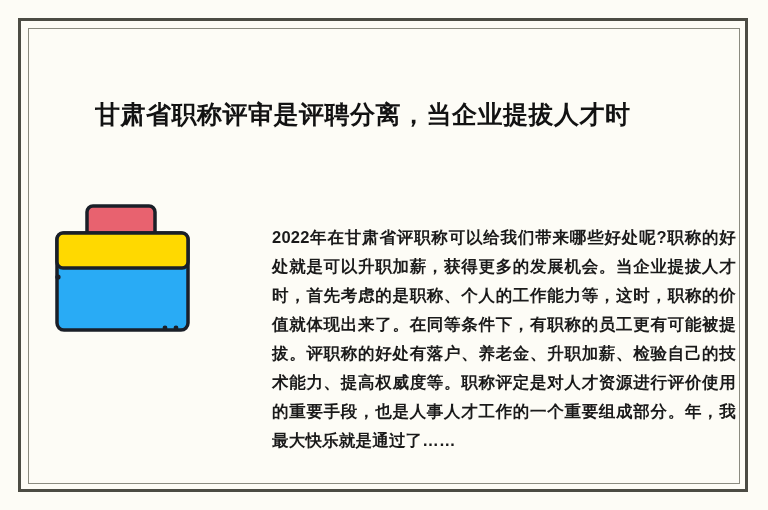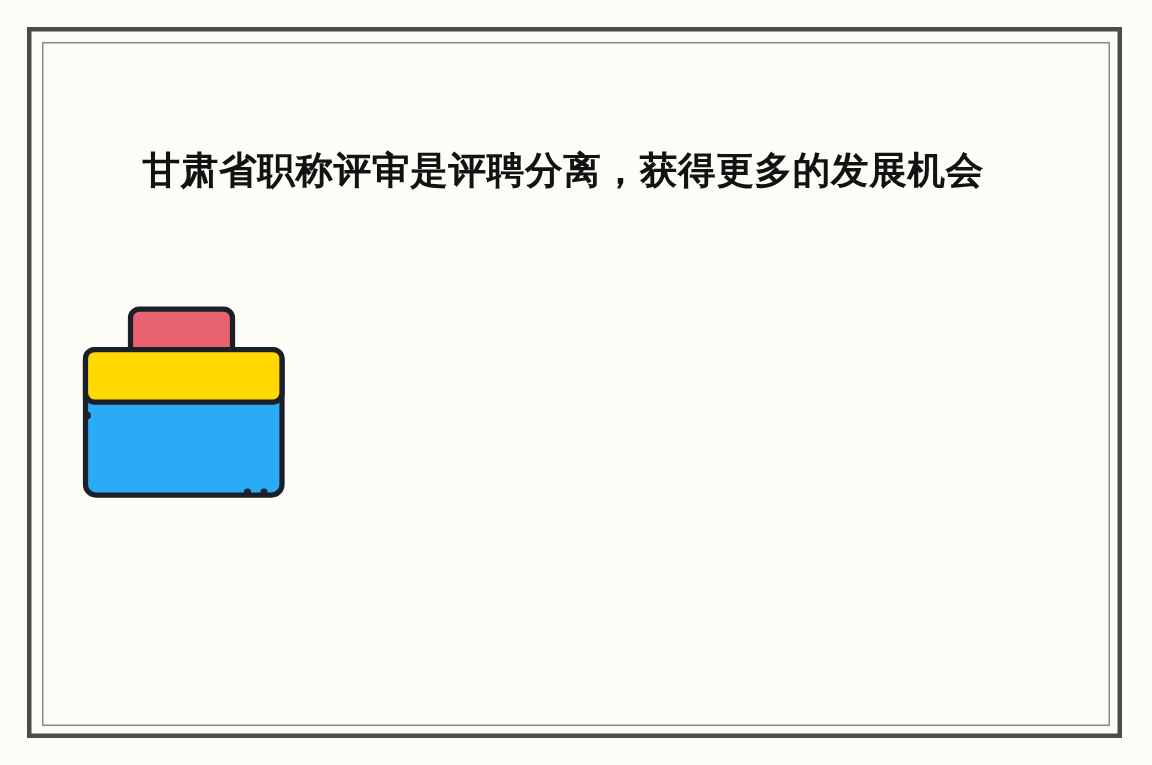--- a/index.html
+++ b/index.html
@@ -83,33 +83,34 @@
   }
 </style>
 </head>
 <body>
 
 <div id="page">
 
   <div class="frame-outer"></div>
   <div class="frame-inner"></div>
 
-  <h1 class="page-title">甘肃省职称评审是评聘分离，获得更多的发展机会</h1>
+  <h1 class="page-title">甘肃省职称评审是评聘分离，当企业提拔人才时</h1>
 
   <div class="illustration">
     <svg width="160" height="150" viewBox="0 0 160 150" xmlns="http://www.w3.org/2000/svg">
 
       <rect x="42" y="11" width="68" height="34" rx="6" ry="6" fill="#e8626f" stroke="#1a1f28" stroke-width="3.5"></rect>
 
       <rect x="12" y="38" width="131" height="97" rx="7" ry="7" fill="#29abf5" stroke="#1a1f28" stroke-width="3.5"></rect>
 
       <path d="M 58 41 A 20 20 0 0 0 98 41 Z" fill="#9ff7f7" stroke="#1a1f28" stroke-width="3.5"></path>
 
       <rect x="12" y="38" width="131" height="35" rx="6" ry="6" fill="#ffd900" stroke="#1a1f28" stroke-width="3.5"></rect>
 
       <circle cx="13" cy="82" r="2.6" fill="#1a1f28"></circle>
       <circle cx="120" cy="133" r="2.4" fill="#1a1f28"></circle>
       <circle cx="131" cy="133" r="2.4" fill="#1a1f28"></circle>
     </svg>
   </div>
 
+  <p class="body-copy">2022年在甘肃省评职称可以给我们带来哪些好处呢?职称的好处就是可以升职加薪，获得更多的发展机会。当企业提拔人才时，首先考虑的是职称、个人的工作能力等，这时，职称的价值就体现出来了。在同等条件下，有职称的员工更有可能被提拔。评职称的好处有落户、养老金、升职加薪、检验自己的技术能力、提高权威度等。职称评定是对人才资源进行评价使用的重要手段，也是人事人才工作的一个重要组成部分。年，我最大快乐就是通过了……</p>
 
 </div>
 
 </body></html>

